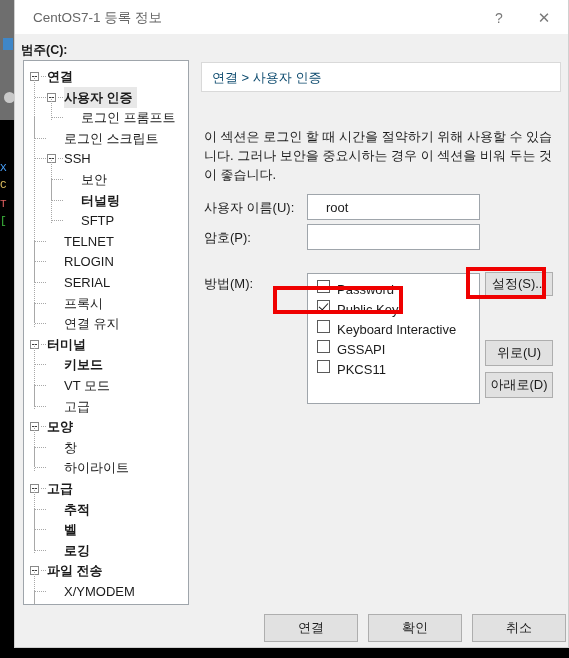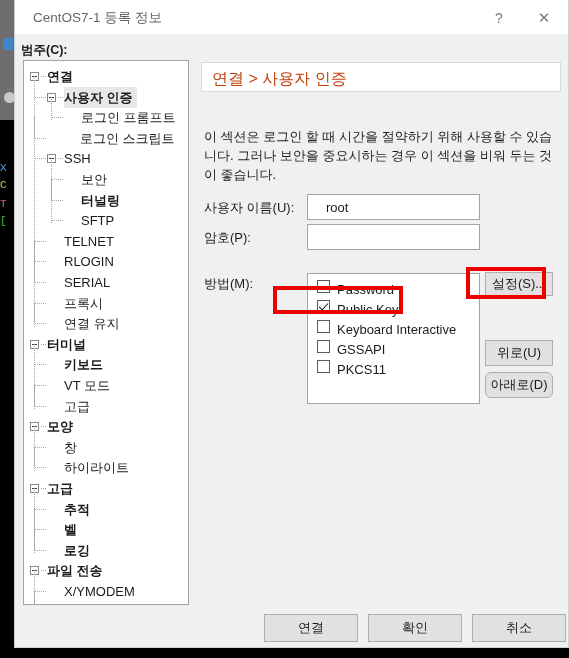--- a/index.html
+++ b/index.html
@@ -88,21 +88,21 @@
     position: absolute; height: 1px;
     background-image: linear-gradient(to right, #a8a8a8 50%, transparent 50%);
     background-size: 2px 1px;
   }
 
   
   #breadcrumb {
     position: absolute; left: 186px; top: 62px;
     width: 360px; height: 30px;
     background: #ffffff; border: 1px solid #d9d9d9;
-    font-size: 16px; color: #c2410c;
+    font-size: 13px; color: #0c4a6e;
     padding: 6px 0 0 10px;
   }
   #desc1 {
     position: absolute; left: 189px; top: 100px; width: 356px;
     font-size: 13px; color: #1b1b1b;
   }
   #desc2 {
     position: absolute; left: 189px; top: 127px; width: 352px;
     font-size: 13px; color: #1b1b1b; line-height: 19px;
   }
@@ -144,21 +144,21 @@
 
   .btn {
     position: absolute;
     background: #e1e1e1; border: 1px solid #aeaeae;
     font-size: 13px; color: #1b1b1b; text-align: center;
     font-family: "Liberation Sans", sans-serif;
     cursor: default;
   }
   #settings-btn { left: 470px; top: 272px; width: 68px; height: 24px; line-height: 22px; }
   #up-btn       { left: 470px; top: 340px; width: 68px; height: 26px; line-height: 24px; }
-  #down-btn     { left: 470px; top: 372px; width: 68px; height: 26px; line-height: 24px; border-radius: 6px; }
+  #down-btn     { left: 470px; top: 372px; width: 68px; height: 26px; line-height: 24px; }
 
   #connect-btn { left: 249px; top: 614px; width: 94px; height: 28px; line-height: 26px; }
   #ok-btn      { left: 353px; top: 614px; width: 94px; height: 28px; line-height: 26px; }
   #cancel-btn  { left: 457px; top: 614px; width: 94px; height: 28px; line-height: 26px; }
 
   .annot {
     position: absolute; border: 4px solid #ef0000;
     pointer-events: none; background: transparent;
   }
   #annot-pubkey   { left: 258px; top: 286px; width: 130px; height: 28px; }
@@ -207,21 +207,21 @@
       <div class="guide-v" style="left: 10px; top: 15px; height: 20.6px;"></div>
       <div class="guide-h" style="left: 11px; top: 35.6px; width: 12px;"></div>
       <div class="tnode bold sel" style="top: 25.6px; left: 40px; padding-right: 4px;">사용자 인증</div>
       <div class="expander" style="left: 23px; top: 31.6px;"></div>
       <div class="guide-h" style="left: 34px; top: 35.6px; width: 5px;"></div>
       <div class="guide-v" style="left: 27px; top: 35.6px; height: 20.6px;"></div>
       <div class="guide-h" style="left: 28px; top: 56.2px; width: 12px;"></div>
       <div class="tnode" style="top: 46.2px; left: 57px; padding-right: 4px;">로그인 프롬프트</div>
       <div class="guide-v" style="left: 10px; top: 56.2px; height: 20.6px;"></div>
       <div class="guide-h" style="left: 11px; top: 76.8px; width: 12px;"></div>
-      <div class="tnode" style="top: 66.8px; left: 40px; padding-right: 4px; margin-left: 16px;">로그인 스크립트</div>
+      <div class="tnode" style="top: 66.8px; left: 40px; padding-right: 4px;">로그인 스크립트</div>
       <div class="guide-v" style="left: 10px; top: 76.8px; height: 20.6px;"></div>
       <div class="guide-h" style="left: 11px; top: 97.4px; width: 12px;"></div>
       <div class="tnode" style="top: 87.4px; left: 40px; padding-right: 4px;">SSH</div>
       <div class="expander" style="left: 23px; top: 93.4px;"></div>
       <div class="guide-h" style="left: 34px; top: 97.4px; width: 5px;"></div>
       <div class="guide-v" style="left: 27px; top: 97.4px; height: 20.6px;"></div>
       <div class="guide-h" style="left: 28px; top: 118px; width: 12px;"></div>
       <div class="tnode" style="top: 108px; left: 57px; padding-right: 4px;">보안</div>
       <div class="guide-v" style="left: 27px; top: 118px; height: 20.6px;"></div>
       <div class="guide-h" style="left: 28px; top: 138.6px; width: 12px;"></div>

